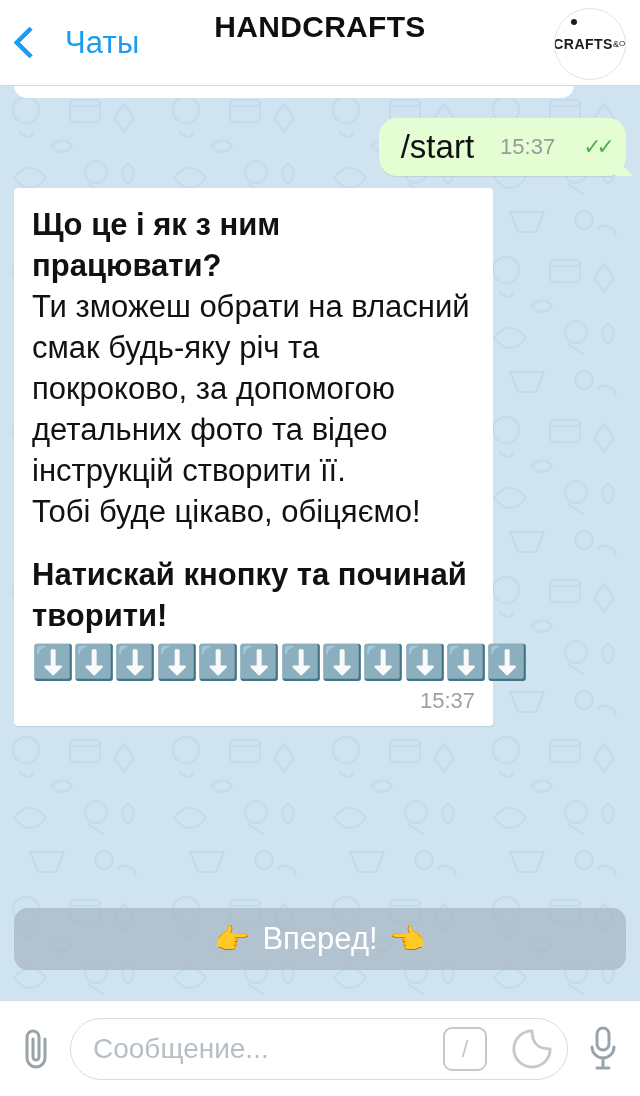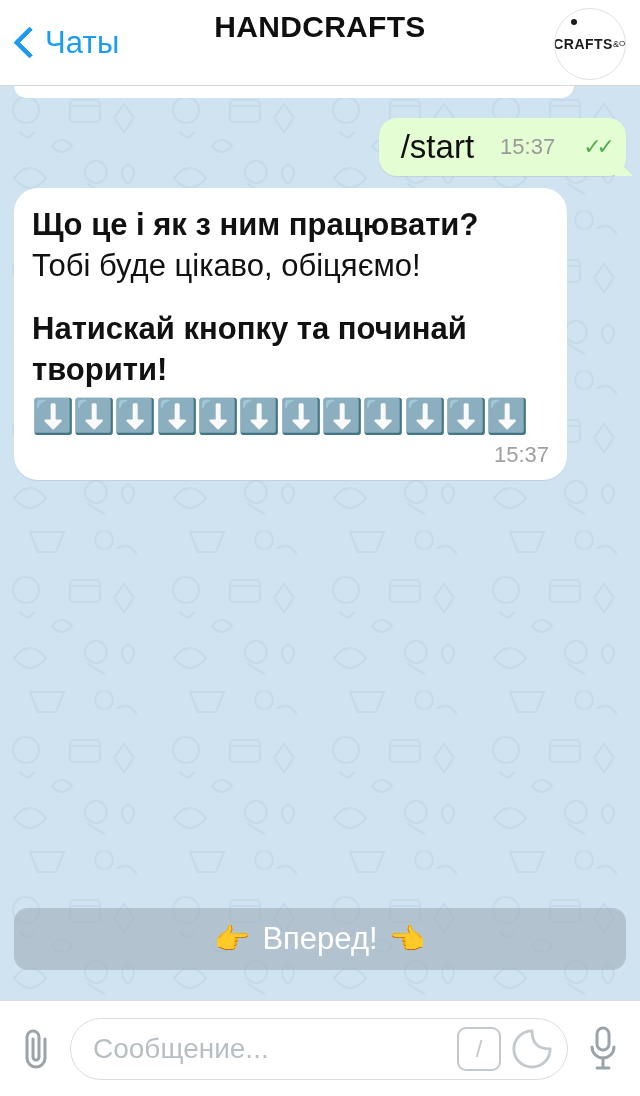--- a/index.html
+++ b/index.html
@@ -23,21 +23,21 @@
     display: flex;
     align-items: center;
     box-sizing: border-box;
     padding: 0 14px;
     border-bottom: 1px solid #d6d6d6;
     z-index: 5;
   }
   .back-btn {
     display: flex;
     align-items: center;
-    gap: 4px;
+    gap: 24px;
     color: #1b9cf0;
     cursor: pointer;
     flex: 0 0 auto;
   }
   .chevron-left {
     width: 18px;
     height: 18px;
     border-left: 5px solid #1b9cf0;
     border-bottom: 5px solid #1b9cf0;
     transform: rotate(45deg);
@@ -185,23 +185,23 @@
     height: 18px;
     background: #e4fdd2;
     clip-path: polygon(0 0, 100% 100%, 0 100%);
   }
 
   
   .bubble-in {
     position: absolute;
     top: 102px;
     left: 14px;
-    width: 553px;
+    width: 479px;
     background: #ffffff;
-    border-radius: 24px;
+    border-radius: 4px;
     padding: 16px 18px 12px 18px;
     box-shadow: 0 1px 1px rgba(0,0,0,0.08);
     box-sizing: border-box;
   }
   .bubble-in p {
     margin: 0;
     font-size: 31px;
     line-height: 41px;
     color: #111111;
   }
@@ -273,21 +273,21 @@
   }
   .input-pill {
     flex: 1 1 auto;
     height: 62px;
     border: 1.5px solid #d8dde0;
     border-radius: 31px;
     display: flex;
     align-items: center;
     padding: 0 14px 0 22px;
     box-sizing: border-box;
-    gap: 10px;
+    gap: 24px;
   }
   .input-pill .placeholder {
     flex: 1 1 auto;
     font-size: 28px;
     color: #b7bfc4;
   }
   .slash-box {
     width: 40px;
     height: 40px;
     border: 2.5px solid #c3c9cd;
@@ -369,20 +369,21 @@
     <div class="bubble-out">
       <span class="msg">/start</span>
       <span class="time">15:37</span>
       <span class="ticks">✓✓</span>
       <span class="tail-out"></span>
     </div>
   </div>
 
   <div class="bubble-in">
     <p class="bold">Що це і як з ним працювати?</p>
+    <p>Ти зможеш обрати на власний смак будь-яку річ та покроково, за допомогою детальних фото та відео інструкцій створити її.</p>
     <p>Тобі буде цікаво, обіцяємо!</p>
     <div class="spacer"></div>
     <p class="bold">Натискай кнопку та починай творити!</p>
     <div class="arrows">⬇️⬇️⬇️⬇️⬇️⬇️⬇️⬇️⬇️⬇️⬇️⬇️</div>
     <div class="time-in">15:37</div>
   </div>
 
   <div class="action-btn">
     <span class="hand">👉</span>
     <span class="label">Вперед!</span>

